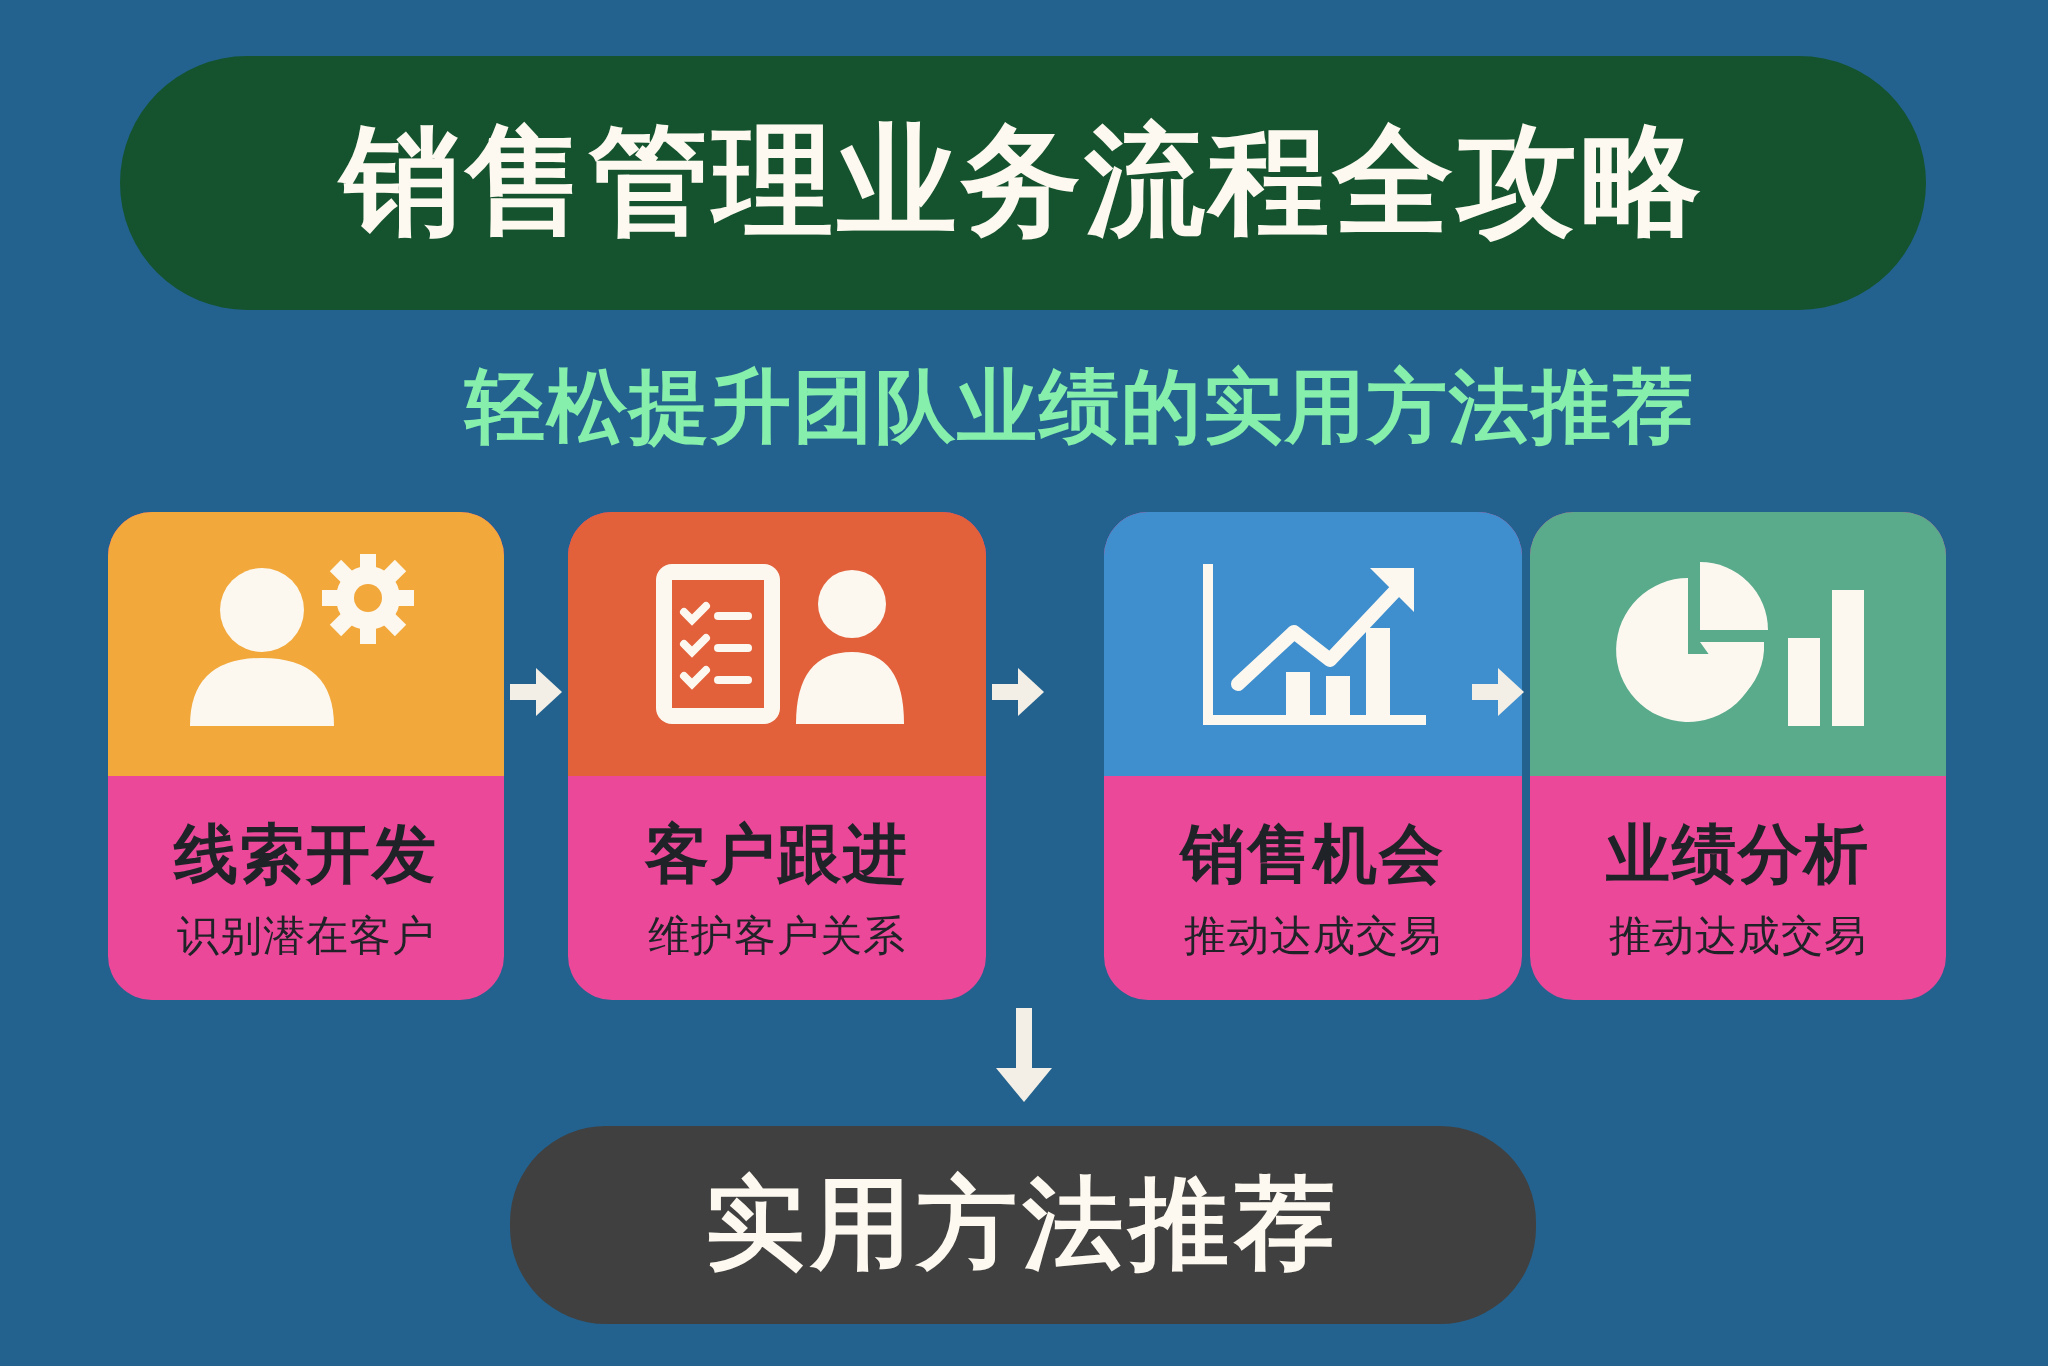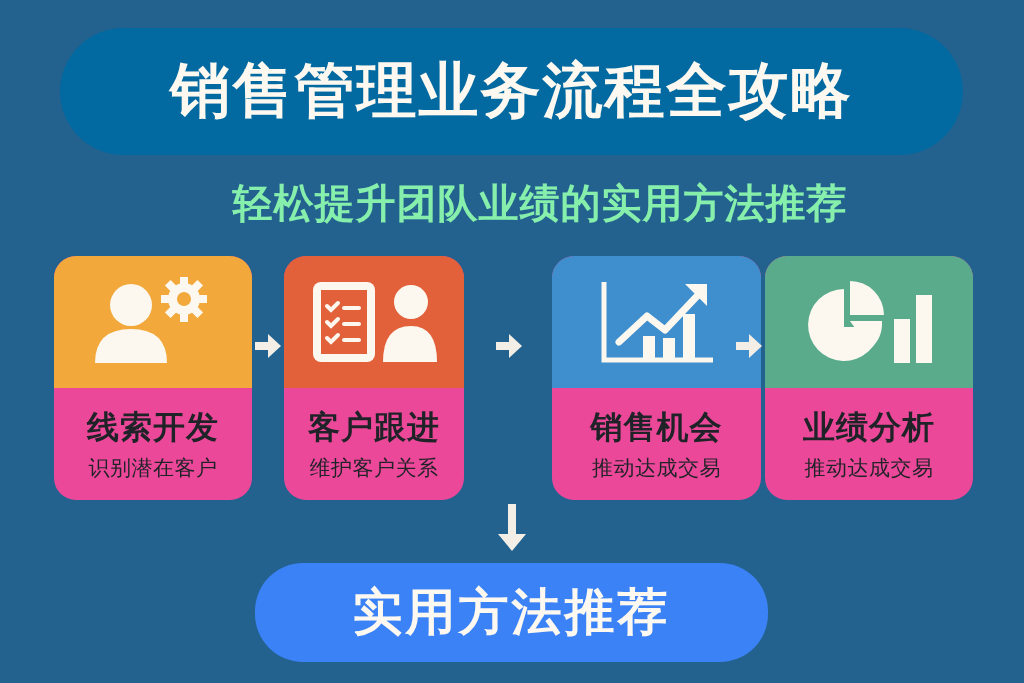--- a/index.html
+++ b/index.html
@@ -4,21 +4,21 @@
 <style>
   * { box-sizing: border-box; margin: 0; padding: 0; }
   html, body { width: 1024px; height: 683px; overflow: hidden; }
   body {
     background: #23628f;
     font-family: "DejaVu Sans", "Liberation Sans", sans-serif;
     position: relative;
   }
   .title-pill {
     position: absolute; left: 60px; top: 28px; width: 903px; height: 127px;
-    background: #0369a1; border-radius: 64px;
+    background: #14532d; border-radius: 64px;
     display: flex; align-items: center; justify-content: center;
   }
   .title-pill span {
     color: #fdf9f0; font-size: 60px; font-weight: bold; letter-spacing: 2px;
   }
   .subtitle {
     position: absolute; left: 0; top: 176px; width: 1024px; text-align: center;
     color: #86efac; font-size: 40px; font-weight: bold; letter-spacing: 1px; margin-left: 28px;
   }
   .card {
@@ -39,21 +39,21 @@
     color: #1f2328; font-size: 21px; margin-top: 4px; letter-spacing: 0.5px;
   }
   .arrow-right {
     position: absolute; top: 334px; width: 26px; height: 24px;
   }
   .arrow-down {
     position: absolute; left: 498px; top: 500px; width: 28px; height: 52px;
   }
   .bottom-pill {
     position: absolute; left: 255px; top: 563px; width: 513px; height: 99px;
-    background: #3b82f6; border-radius: 48px;
+    background: #404040; border-radius: 48px;
     display: flex; align-items: center; justify-content: center;
   }
   .bottom-pill span {
     color: #fdf9f0; font-size: 50px; font-weight: bold; letter-spacing: 3px;
   }
 </style>
 </head>
 <body>
 
 <div class="title-pill">
@@ -85,21 +85,21 @@
     <div class="name">线索开发</div>
     <div class="desc">识别潜在客户</div>
   </div>
 </div>
 
 <svg class="arrow-right" style="left:255px;" viewBox="0 0 26 24">
   <rect x="0" y="8" width="14" height="8" fill="#f3efe6"></rect>
   <polygon points="13,0 26,12 13,24" fill="#f3efe6"></polygon>
 </svg>
 
-<div class="card" style="left:284px;width:180px;">
+<div class="card" style="left:284px;width:209px;">
   <div class="top" style="background:#e2603a;">
     <svg width="126" height="84" viewBox="0 0 126 84">
       <rect x="2" y="2" width="62" height="80" rx="8" fill="#fcf8f0"></rect>
       <rect x="10" y="10" width="46" height="64" fill="#e2603a"></rect>
       <g stroke="#fcf8f0" stroke-width="4" fill="none" stroke-linecap="round">
         <path d="M16 26 l4 4 l7 -7"></path>
         <path d="M16 42 l4 4 l7 -7"></path>
         <path d="M16 58 l4 4 l7 -7"></path>
         <line x1="33" y1="28" x2="48" y2="28"></line>
         <line x1="33" y1="44" x2="48" y2="44"></line>

